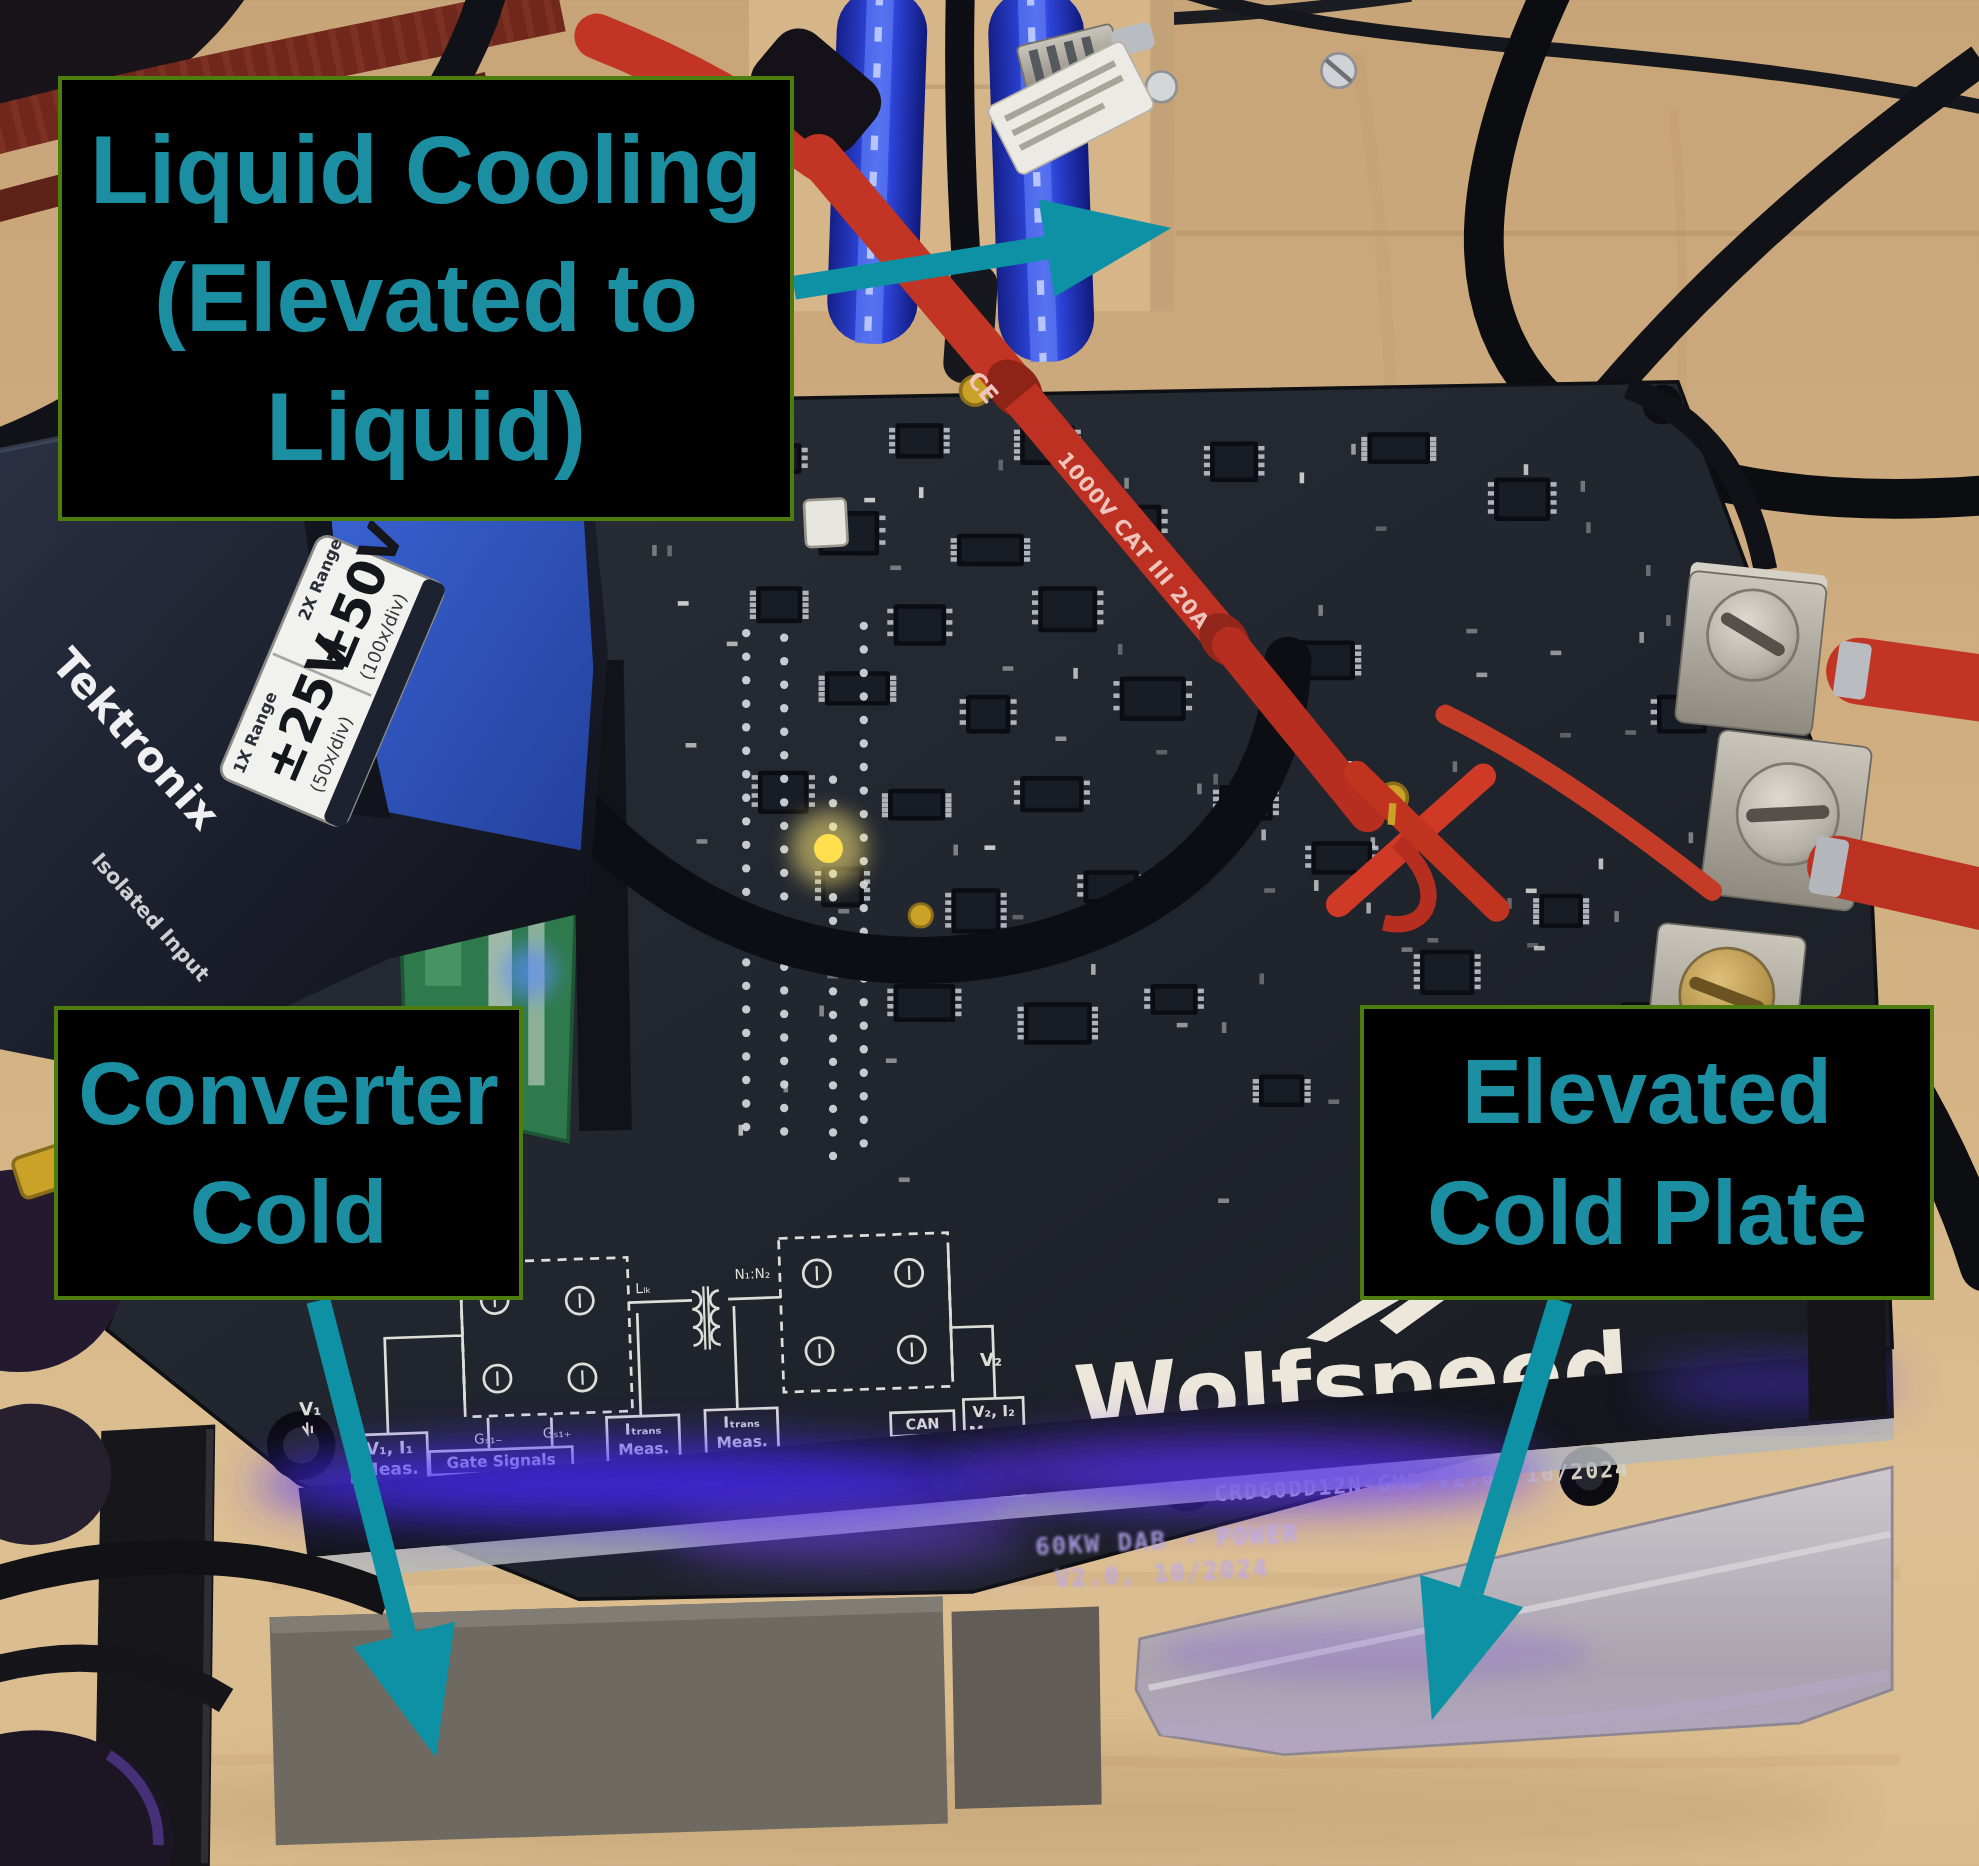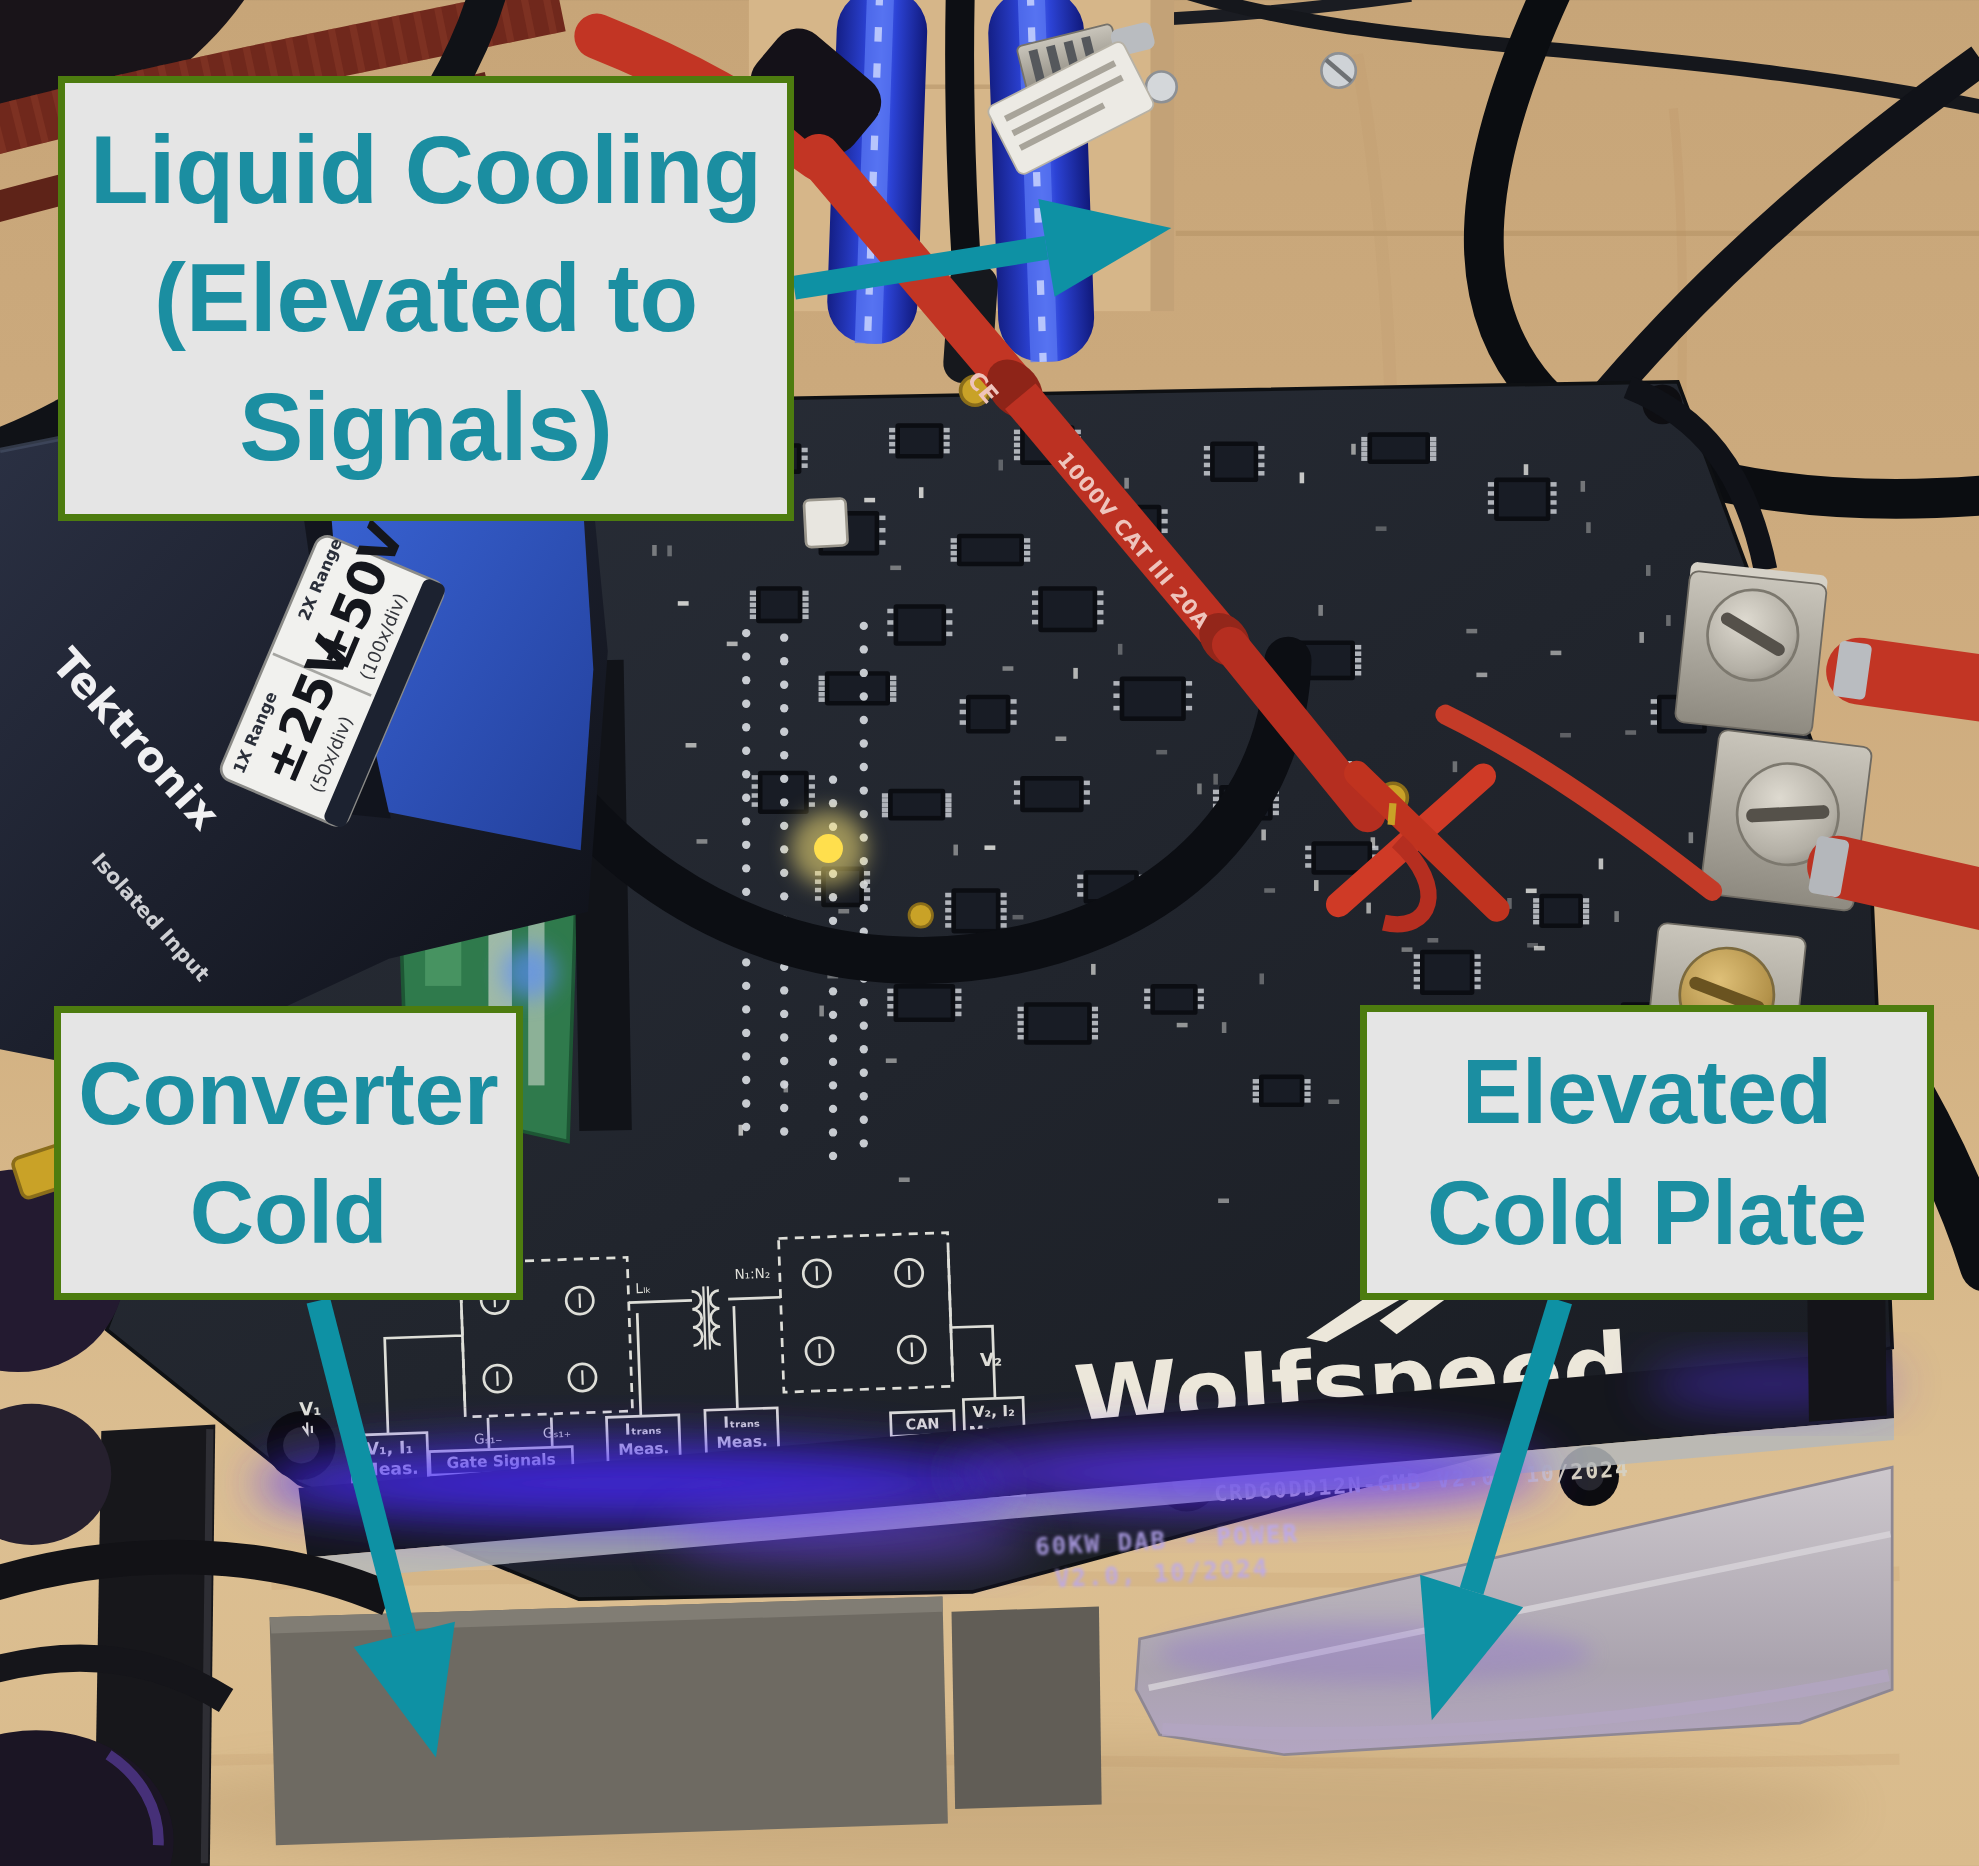--- a/index.html
+++ b/index.html
@@ -1,20 +1,20 @@
 <!DOCTYPE html>
 <html style="font-size:14.5px"><head>
 <meta charset="utf-8">
 <style>
   html,body{margin:0;padding:0;background:#202020;}
   .scene{position:relative;width:1979px;height:1866px;overflow:hidden;
          font-family:"Liberation Sans",sans-serif;}
   .scene svg{position:absolute;left:0;top:0;}
-  .lbl{position:absolute;box-sizing:border-box;background:#e5e5e5;
-       border:7px solid #4d7c0f;color:#1b8ea1;
+  .lbl{position:absolute;box-sizing:border-box;background:#000000;
+       border:4px solid #4d7c0f;color:#1b8ea1;
        display:flex;flex-direction:column;justify-content:center;align-items:center;
        text-align:center;font-weight:600;z-index:6;white-space:nowrap;}
   .lbl .ln{line-height:1.34;}
   #lbl-liquid{left:58px;top:76px;width:736px;height:445px;font-size:96px;}
   #lbl-base{left:54px;top:1006px;width:469px;height:294px;font-size:89px;}
   #lbl-cold{left:1360px;top:1005px;width:574px;height:295px;font-size:90px;}
   .svgtxt{font-family:"DejaVu Sans",sans-serif;}
   .monotxt{font-family:"DejaVu Sans Mono",monospace;}
 </style>
 </head>
@@ -946,21 +946,21 @@
     <polygon points="339,1441 365,1435 460,1804 434,1810" fill="#0e91a4"></polygon>
     <polygon points="503,1793 482,1943 391,1821" fill="#0e91a4"></polygon>
     <polygon points="1712,1434 1738,1442 1640,1763 1614,1755" fill="#0e91a4"></polygon>
     <polygon points="1684,1777 1583,1902 1570,1741" fill="#0e91a4"></polygon>
   </g>
 </svg>
 
 <div class="lbl" id="lbl-liquid">
   <div class="ln">Liquid Cooling</div>
   <div class="ln">(Elevated to</div>
-  <div class="ln">Signals)</div>
+  <div class="ln">Liquid)</div>
 </div>
 <div class="lbl" id="lbl-base">
   <div class="ln">Converter</div>
   <div class="ln">Cold</div>
 </div>
 <div class="lbl" id="lbl-cold">
   <div class="ln">Elevated</div>
   <div class="ln">Cold Plate</div>
 </div>
 

